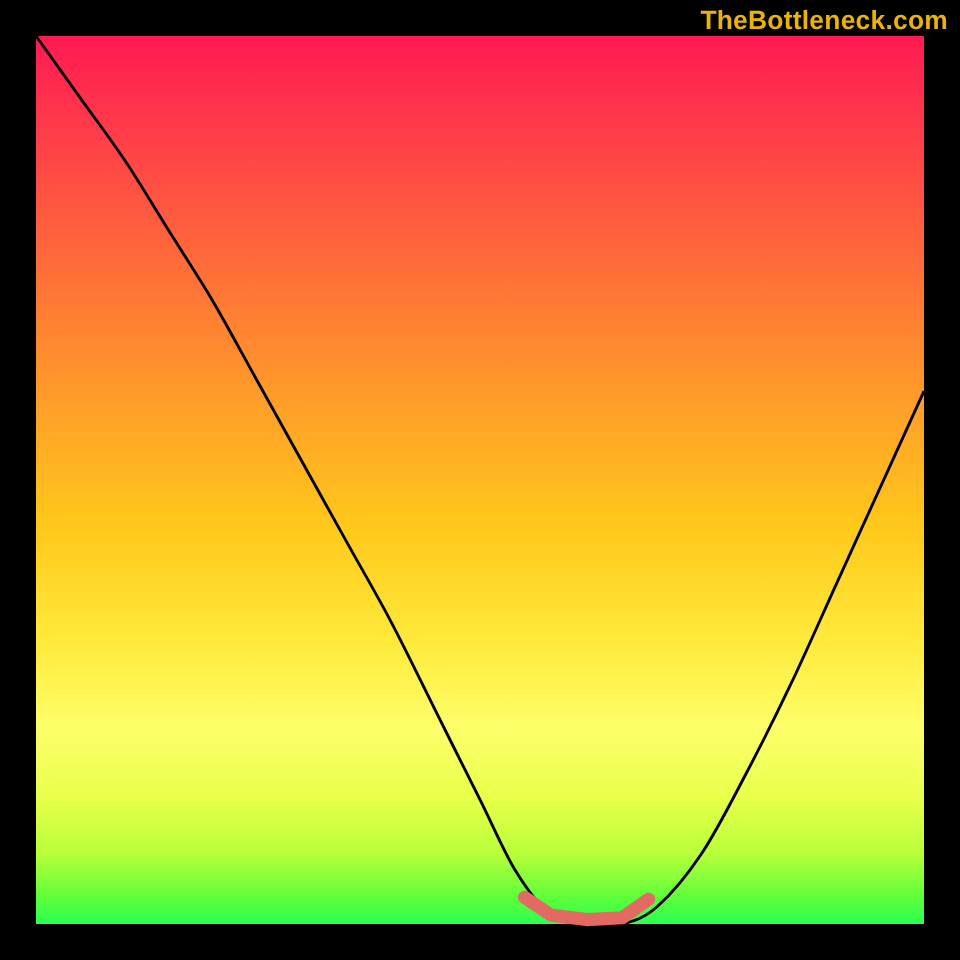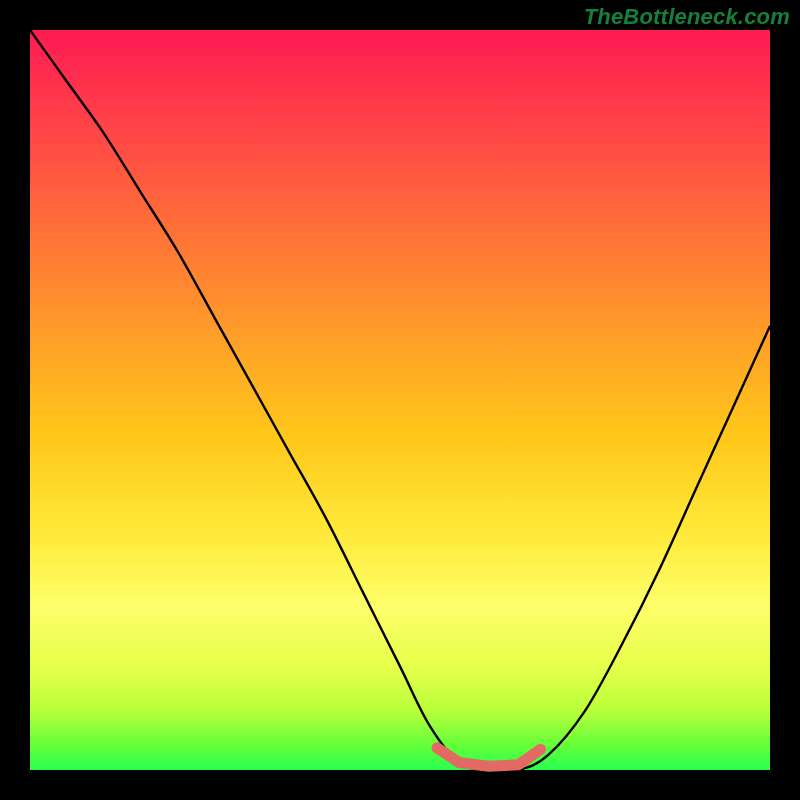--- a/index.html
+++ b/index.html
@@ -34,26 +34,25 @@
       #e7ff4a 86%,
       #b8ff3a 92%,
       #5eff3a 97%,
       #2aff52 100%
     );
   }
   .watermark {
     position: absolute;
     top: 4px;
     right: 10px;
-    color: #15803d;
+    color: #eab308;
     font-size: 22px;
     font-weight: 600;
     letter-spacing: 0.2px;
     user-select: none;
-    font-style: italic;
   }
   svg.overlay {
     position: absolute;
     left: 0; top: 0;
     width: 740px;
     height: 740px;
     overflow: visible;
   }
 </style>
 </head>

